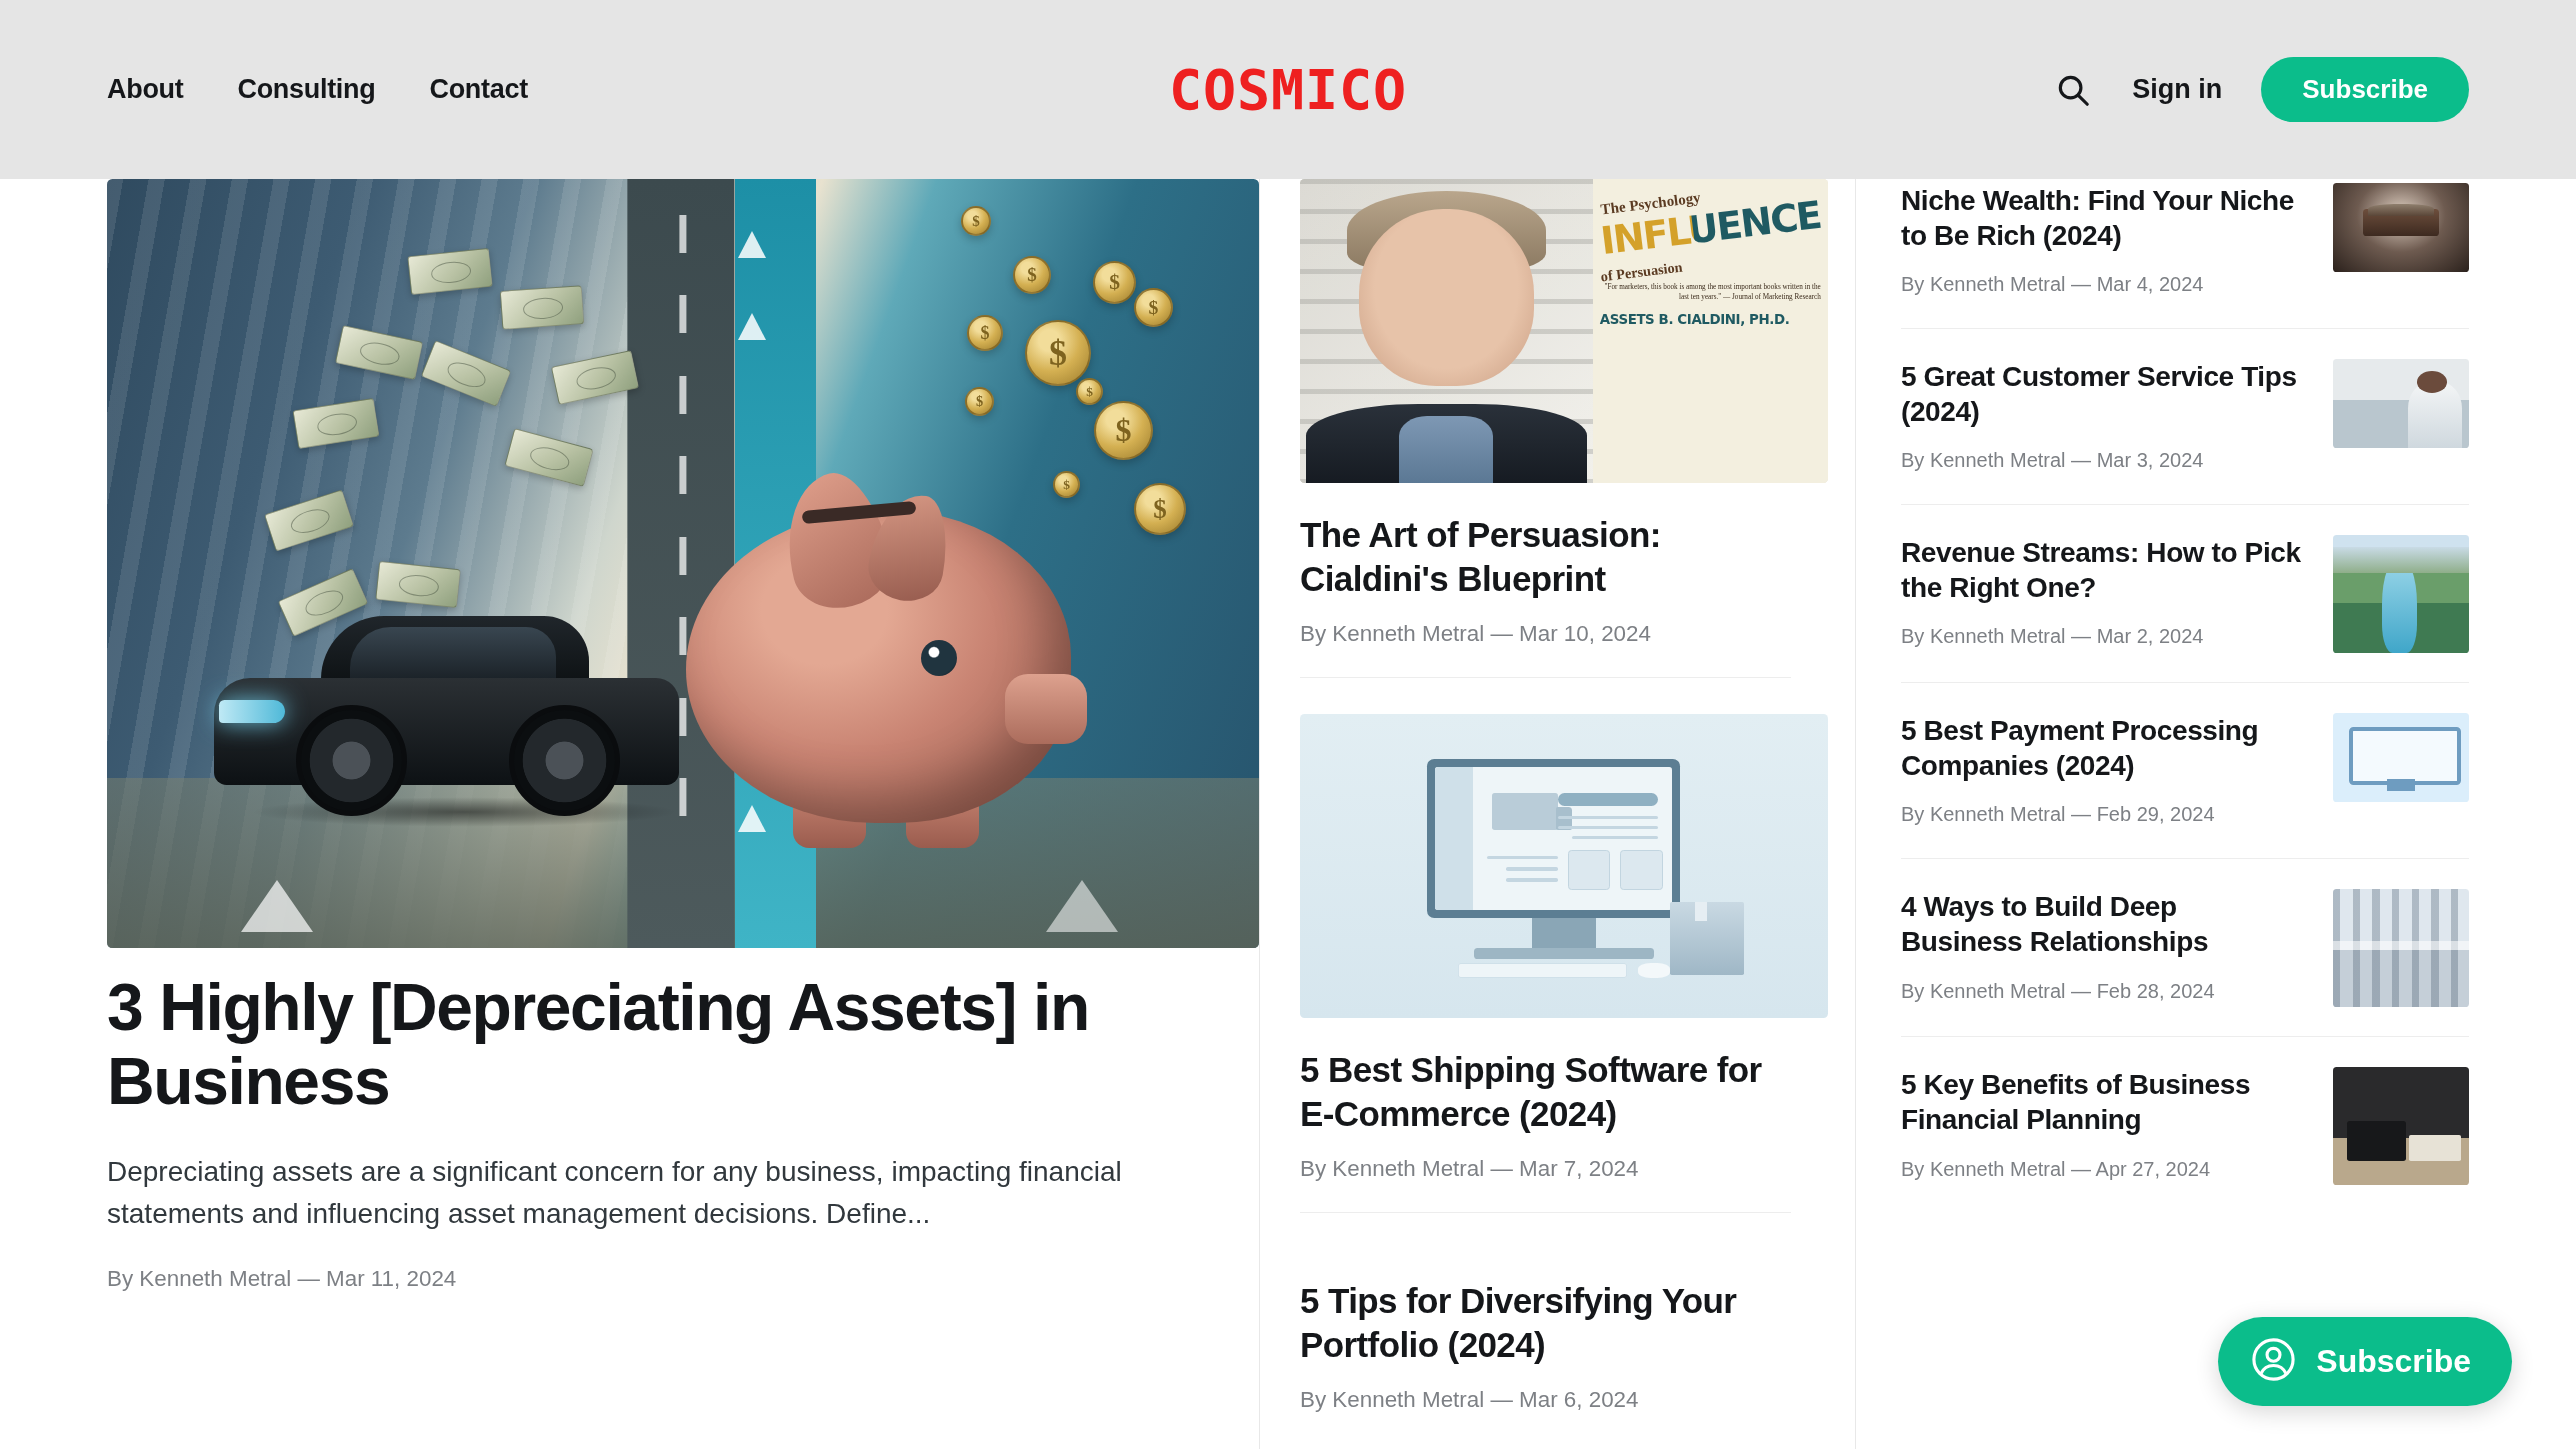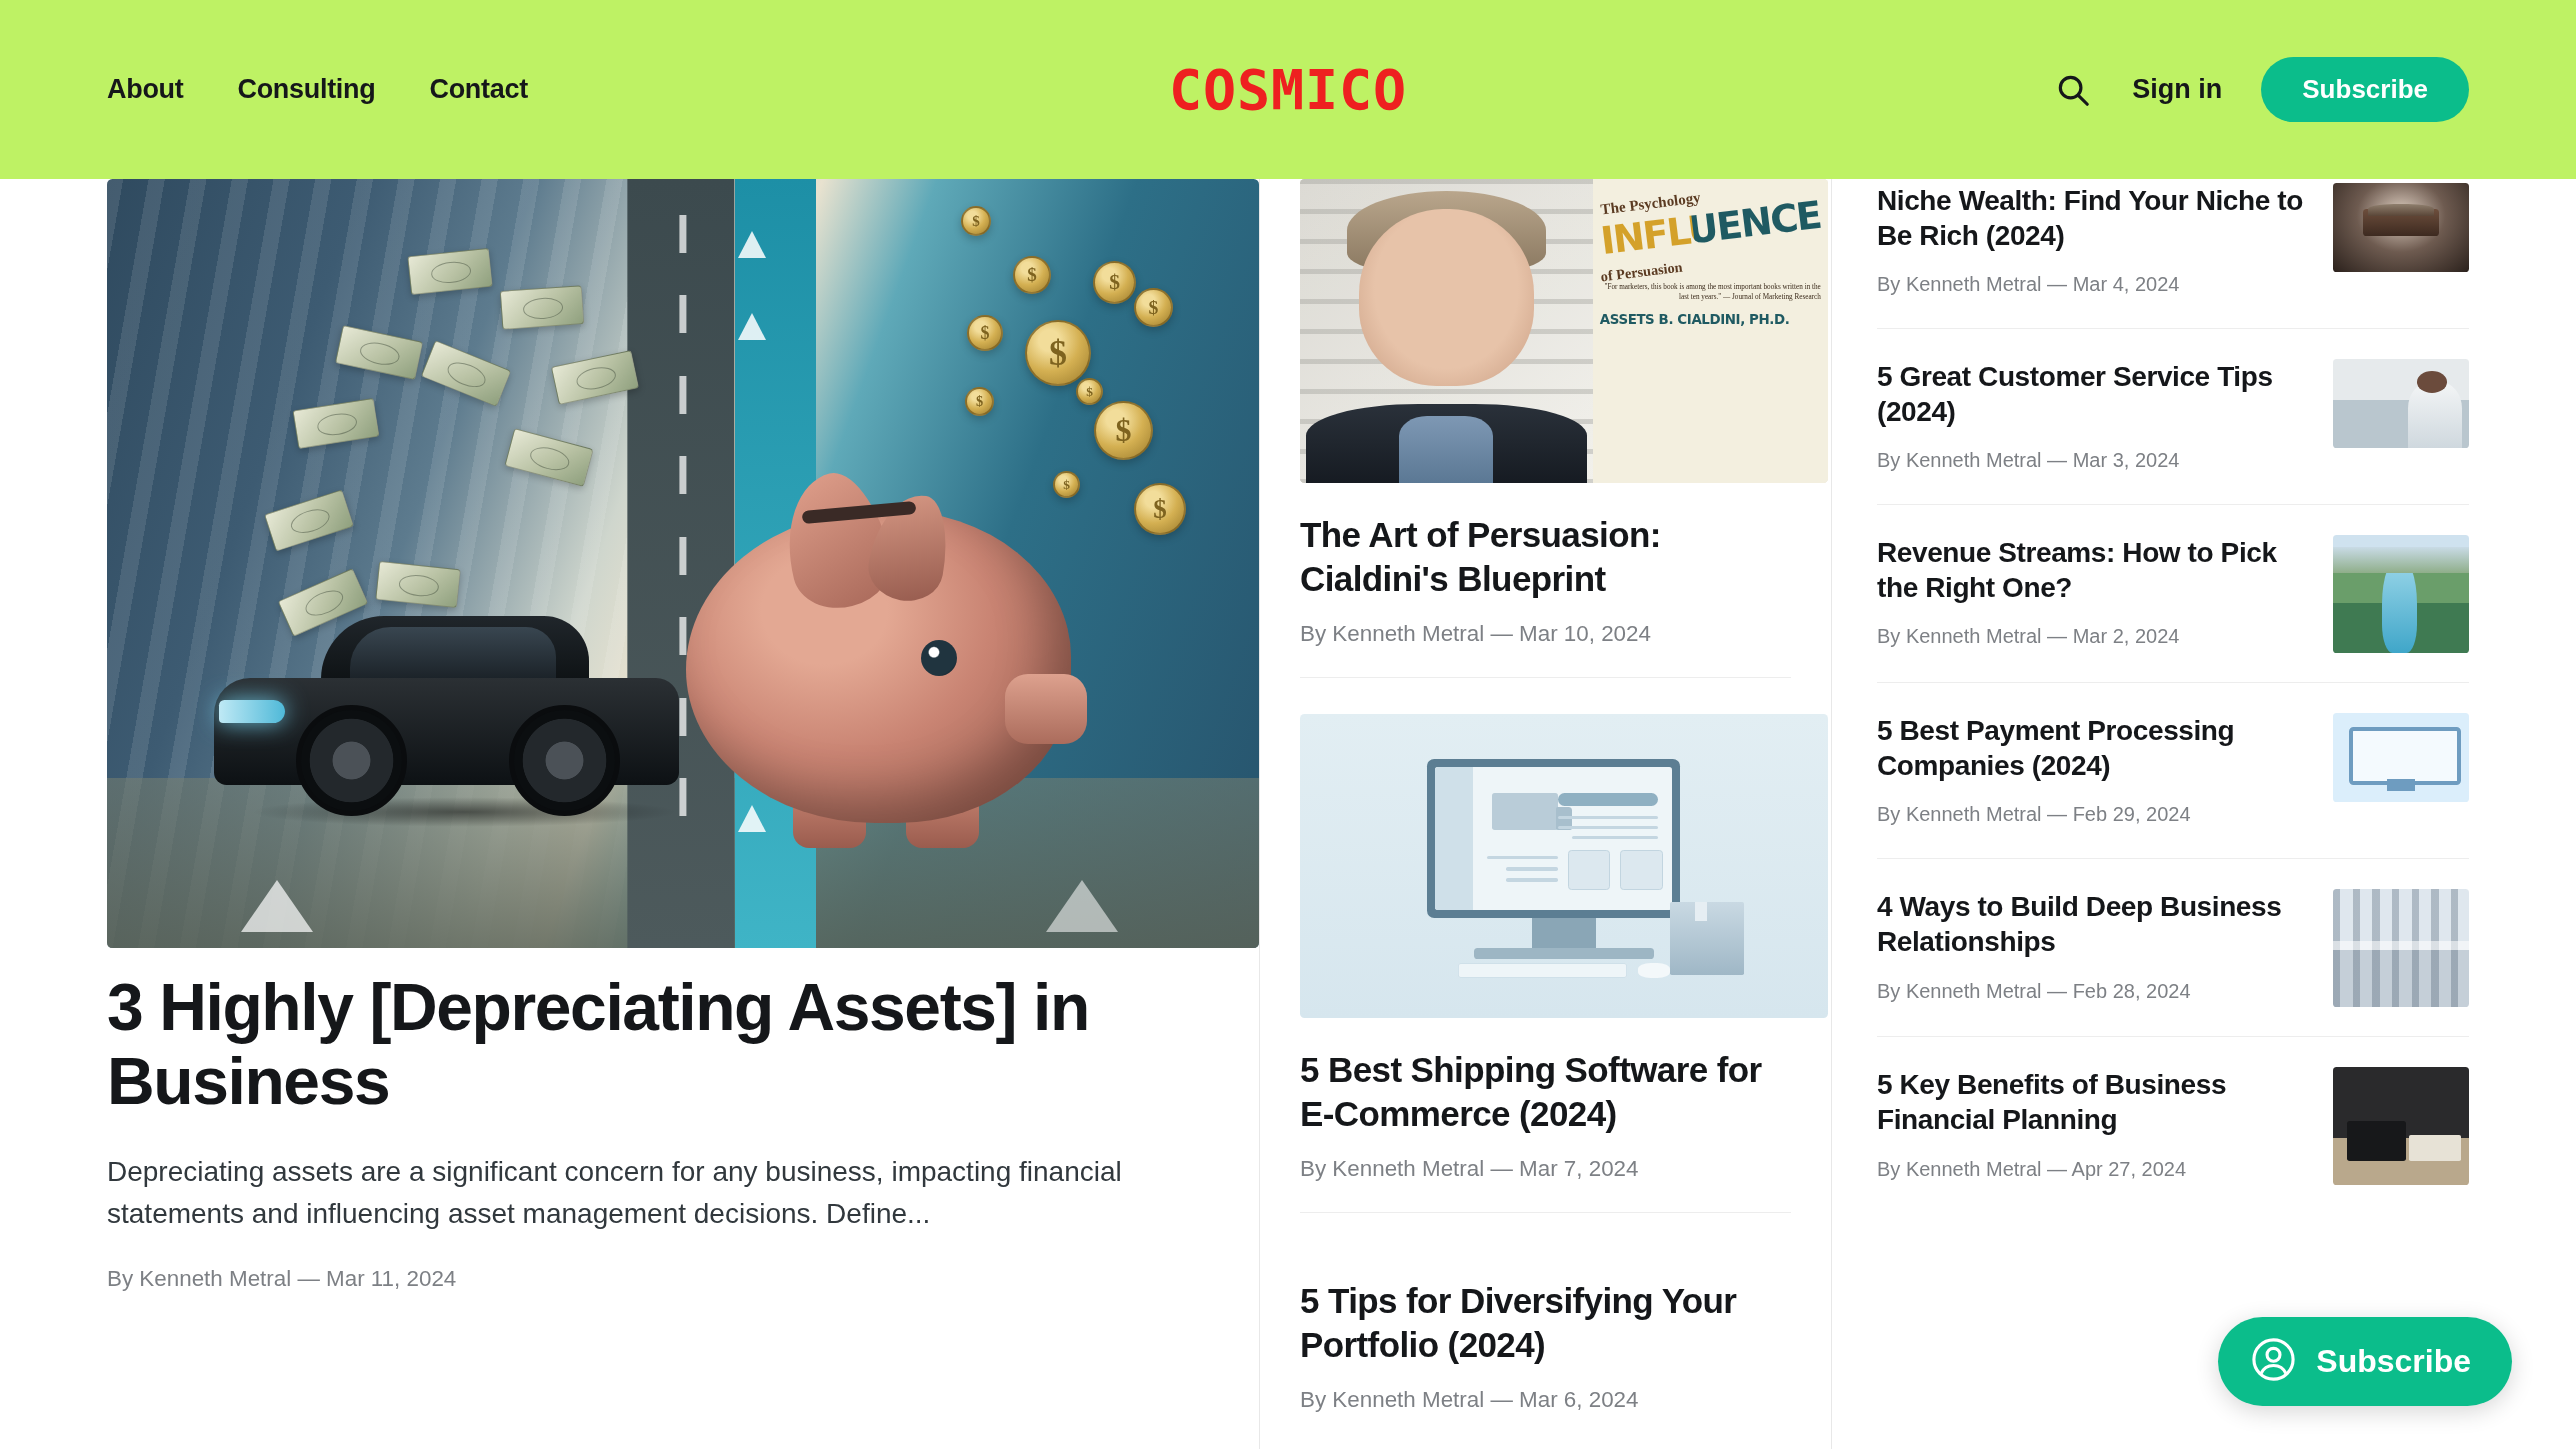--- a/index.html
+++ b/index.html
@@ -10,21 +10,21 @@
     overflow:hidden;
     -webkit-font-smoothing:antialiased;
   }
 
   
   .site-header{
     height:179px;
     display:flex; align-items:center;
     padding:0 107px;
     position:relative;
-    background:#bef264;
+    background:#e5e5e5;
   }
   .nav-left{ display:flex; align-items:center; gap:54px; }
   .nav-link{
     font-size:27px; font-weight:700; color:#15171a;
     letter-spacing:-0.3px; cursor:pointer; white-space:nowrap;
   }
   .brand{
     position:absolute; left:50%; top:50%;
     transform:translate(-50%,-50%);
     font-size:55px; font-weight:900;
@@ -62,20 +62,21 @@
     width:572px; flex:0 0 572px;
     border-left:1.8px solid #e8e8e8;
     padding:0 40px;
     height:1270px;
   }
   .col-side{
     flex:1;
     border-left:1.8px solid #e8e8e8;
     padding:0 0 12px 45px;
     height:1270px;
+    margin-left:24px;
   }
 
   
   .hero-card{ cursor:pointer; }
   .hero-img{
     width:1152px; height:769px;
     border-radius:5.4px; overflow:hidden;
     position:relative;
   }
   .kicker{

